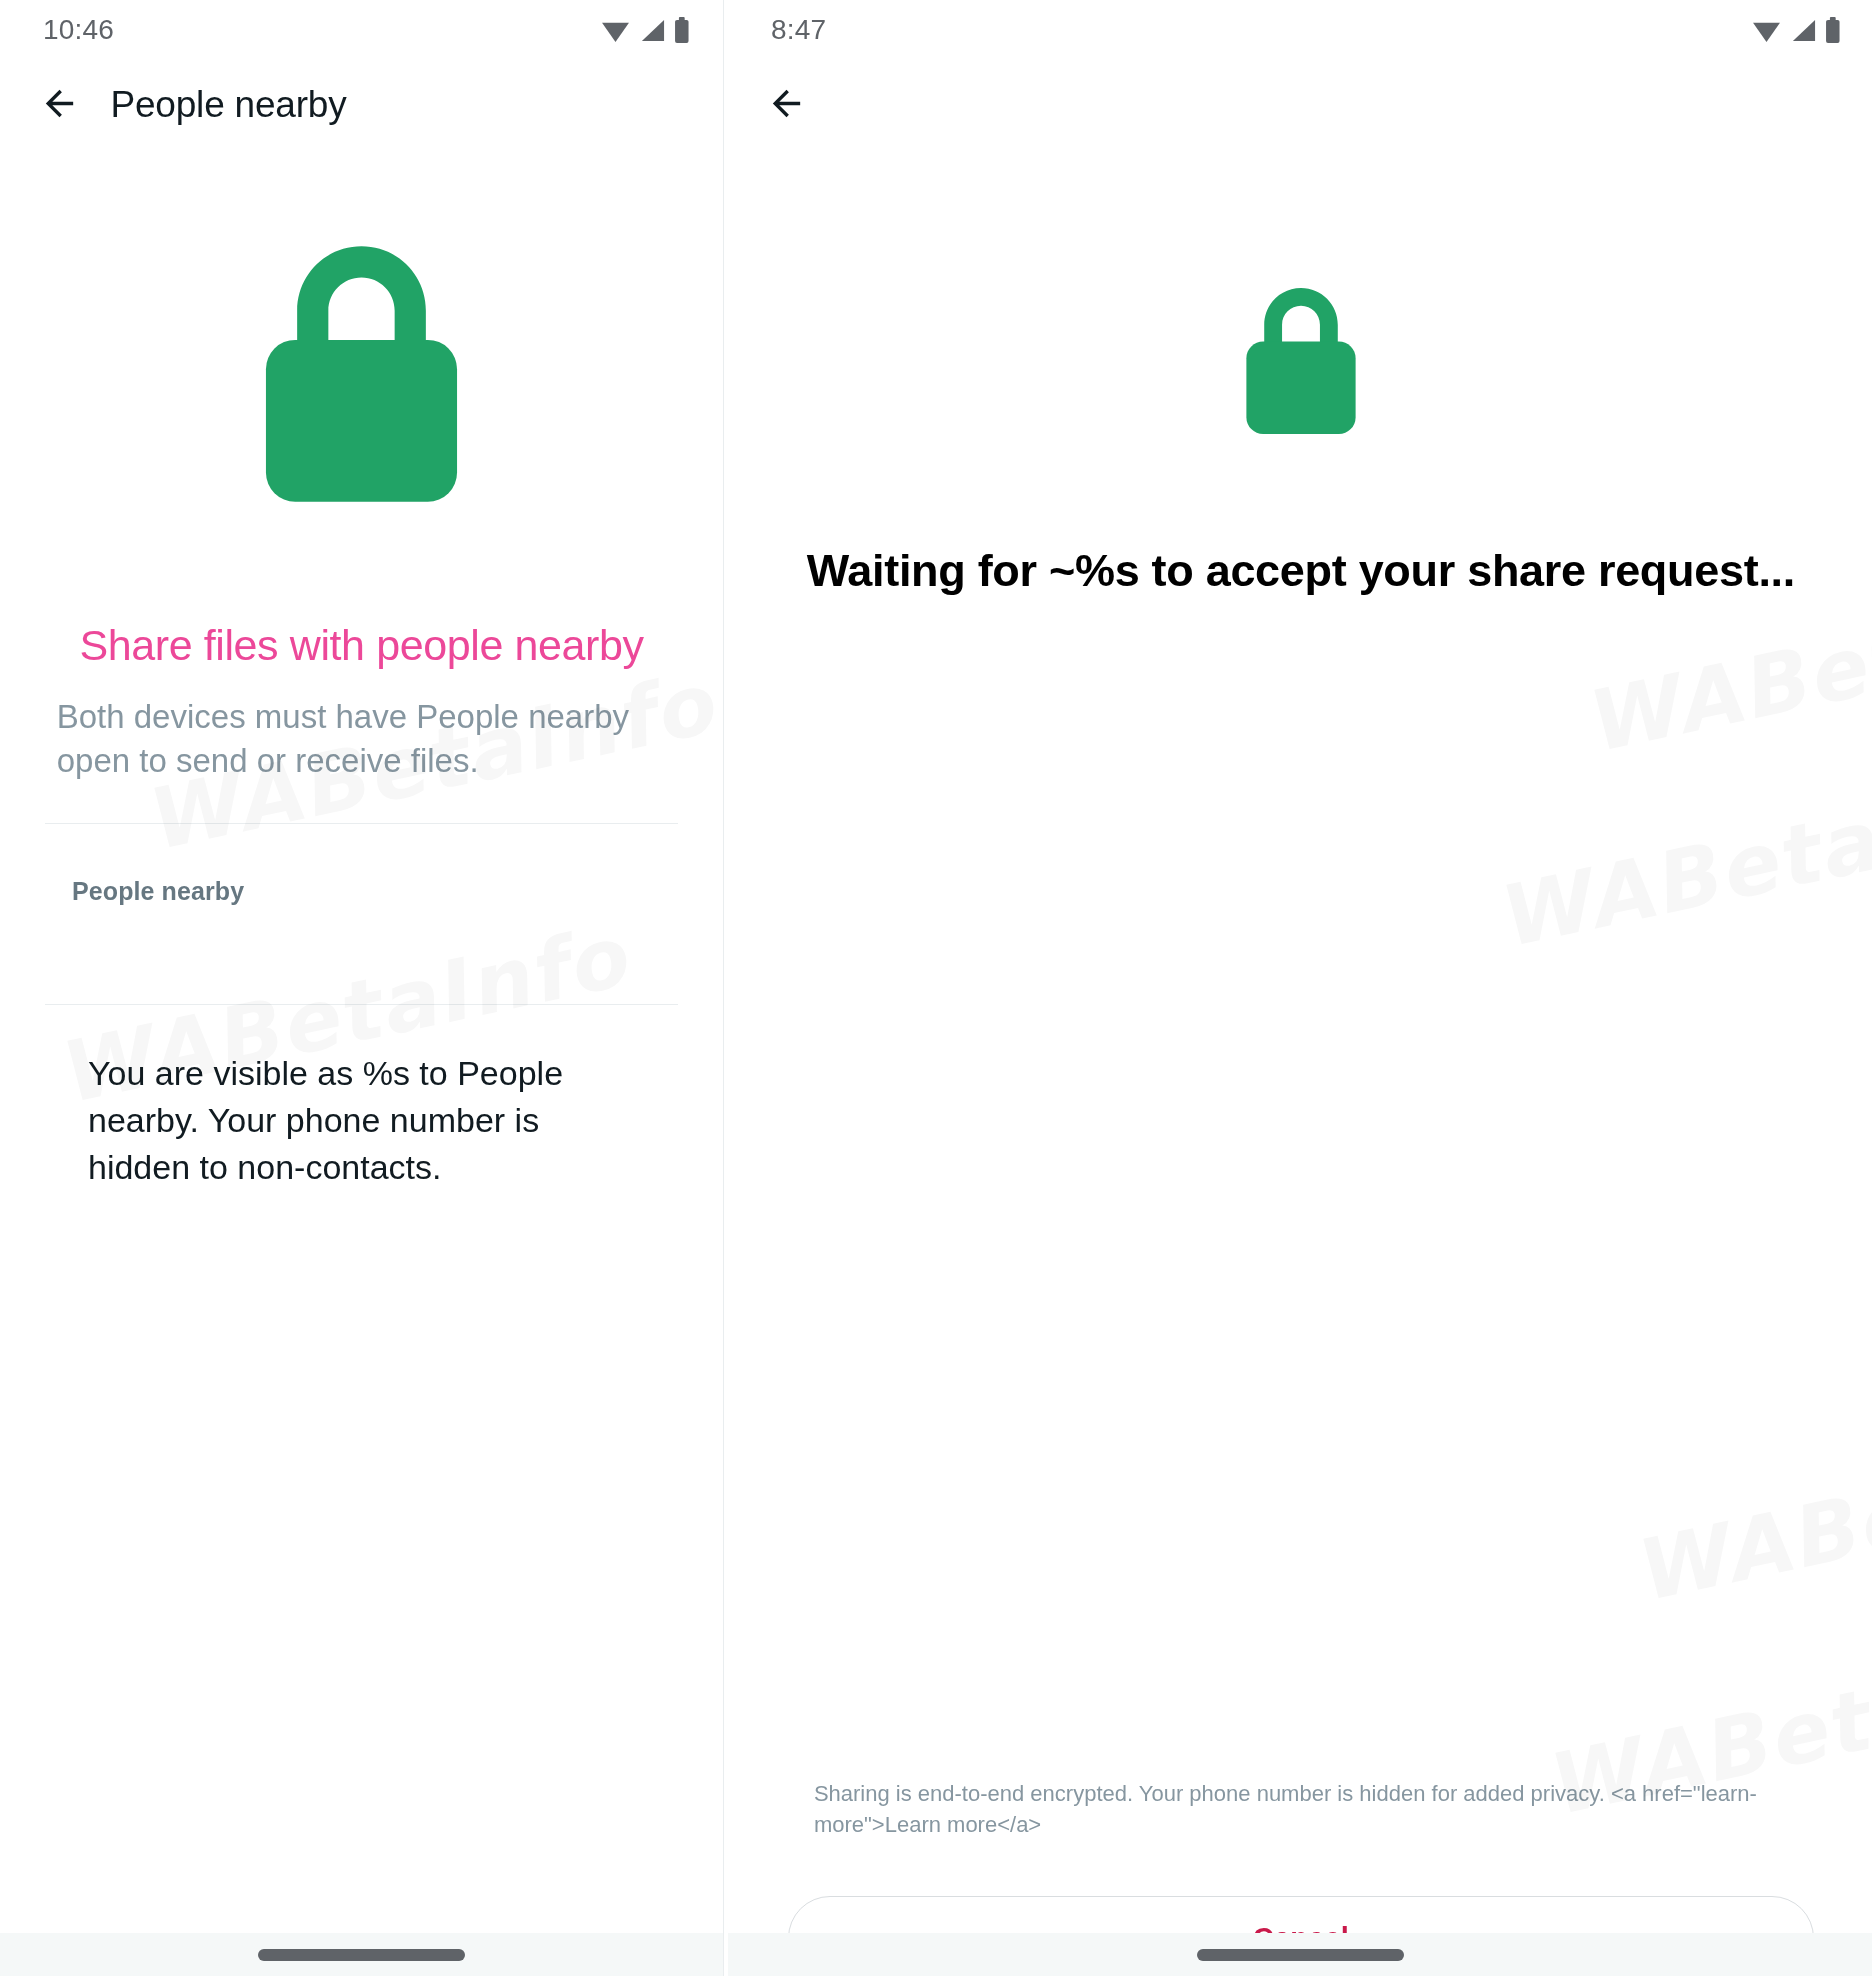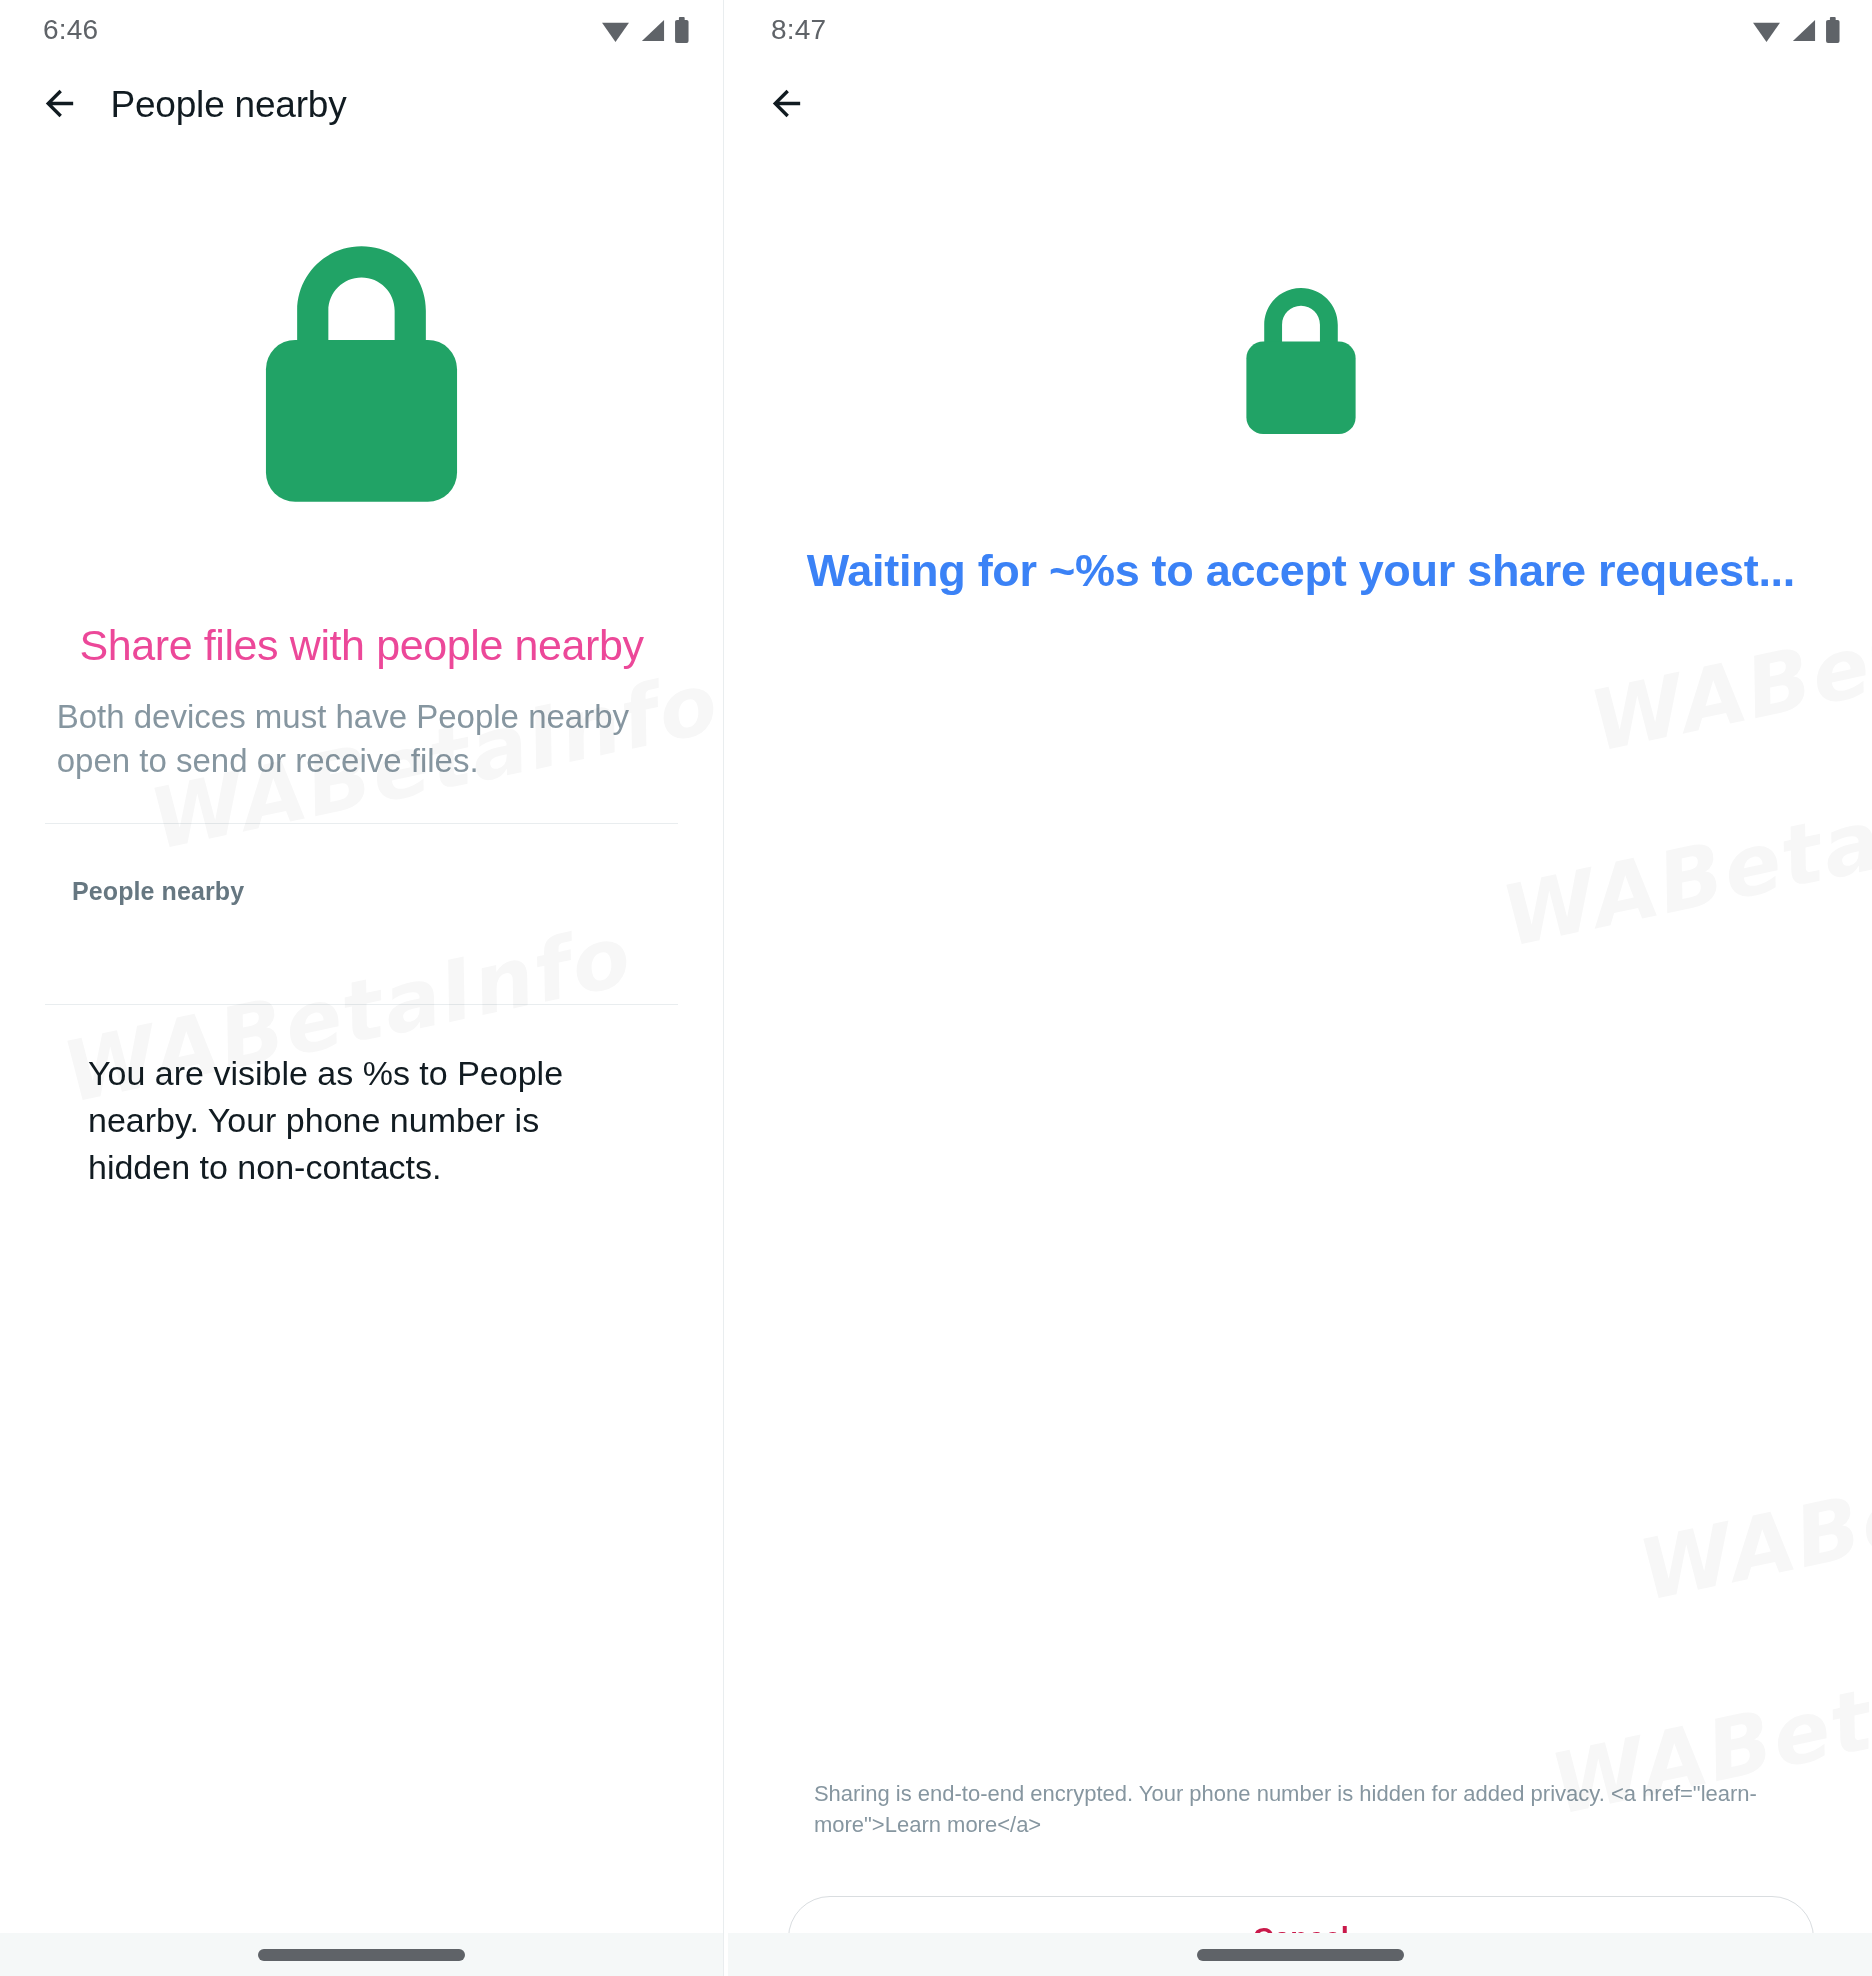--- a/index.html
+++ b/index.html
@@ -140,21 +140,21 @@
 
   
   .content-right {
     padding: 0 60px;
     box-sizing: border-box;
     position: relative;
     height: calc(1977px - 60px - 90px);
   }
   .hero-title-b {
     text-align: center;
-    color: #3b82f6;
+    color: #000000;
     font-size: 45px;
     font-weight: bold;
     line-height: 1.16;
     margin-top: 107px;
     letter-spacing: -0.3px;
   }
   .hero-sub-b {
     text-align: center;
     color: #8696a0;
     font-size: 27px;
@@ -235,21 +235,21 @@
   .wm-6 { left: 819px;  top: 1677px; }
 </style>
 </head>
 <body>
 
 <div class="screens">
 
   <div class="phone phone-left">
 
     <div class="statusbar">
-      <span class="status-time">6:46</span>
+      <span class="status-time">10:46</span>
       <span class="status-icons">
         <span>
           <svg width="29" height="25" viewBox="0 0 30 26">
               <path d="M1 5 L29 5 L15 25 Z" fill="#5f6368"></path>
             </svg>
         </span>
         <span>
           <svg width="27" height="25" viewBox="0 0 28 26">
               <path d="M26 2 L26 24 L3 24 Z" fill="#5f6368"></path>
             </svg>

